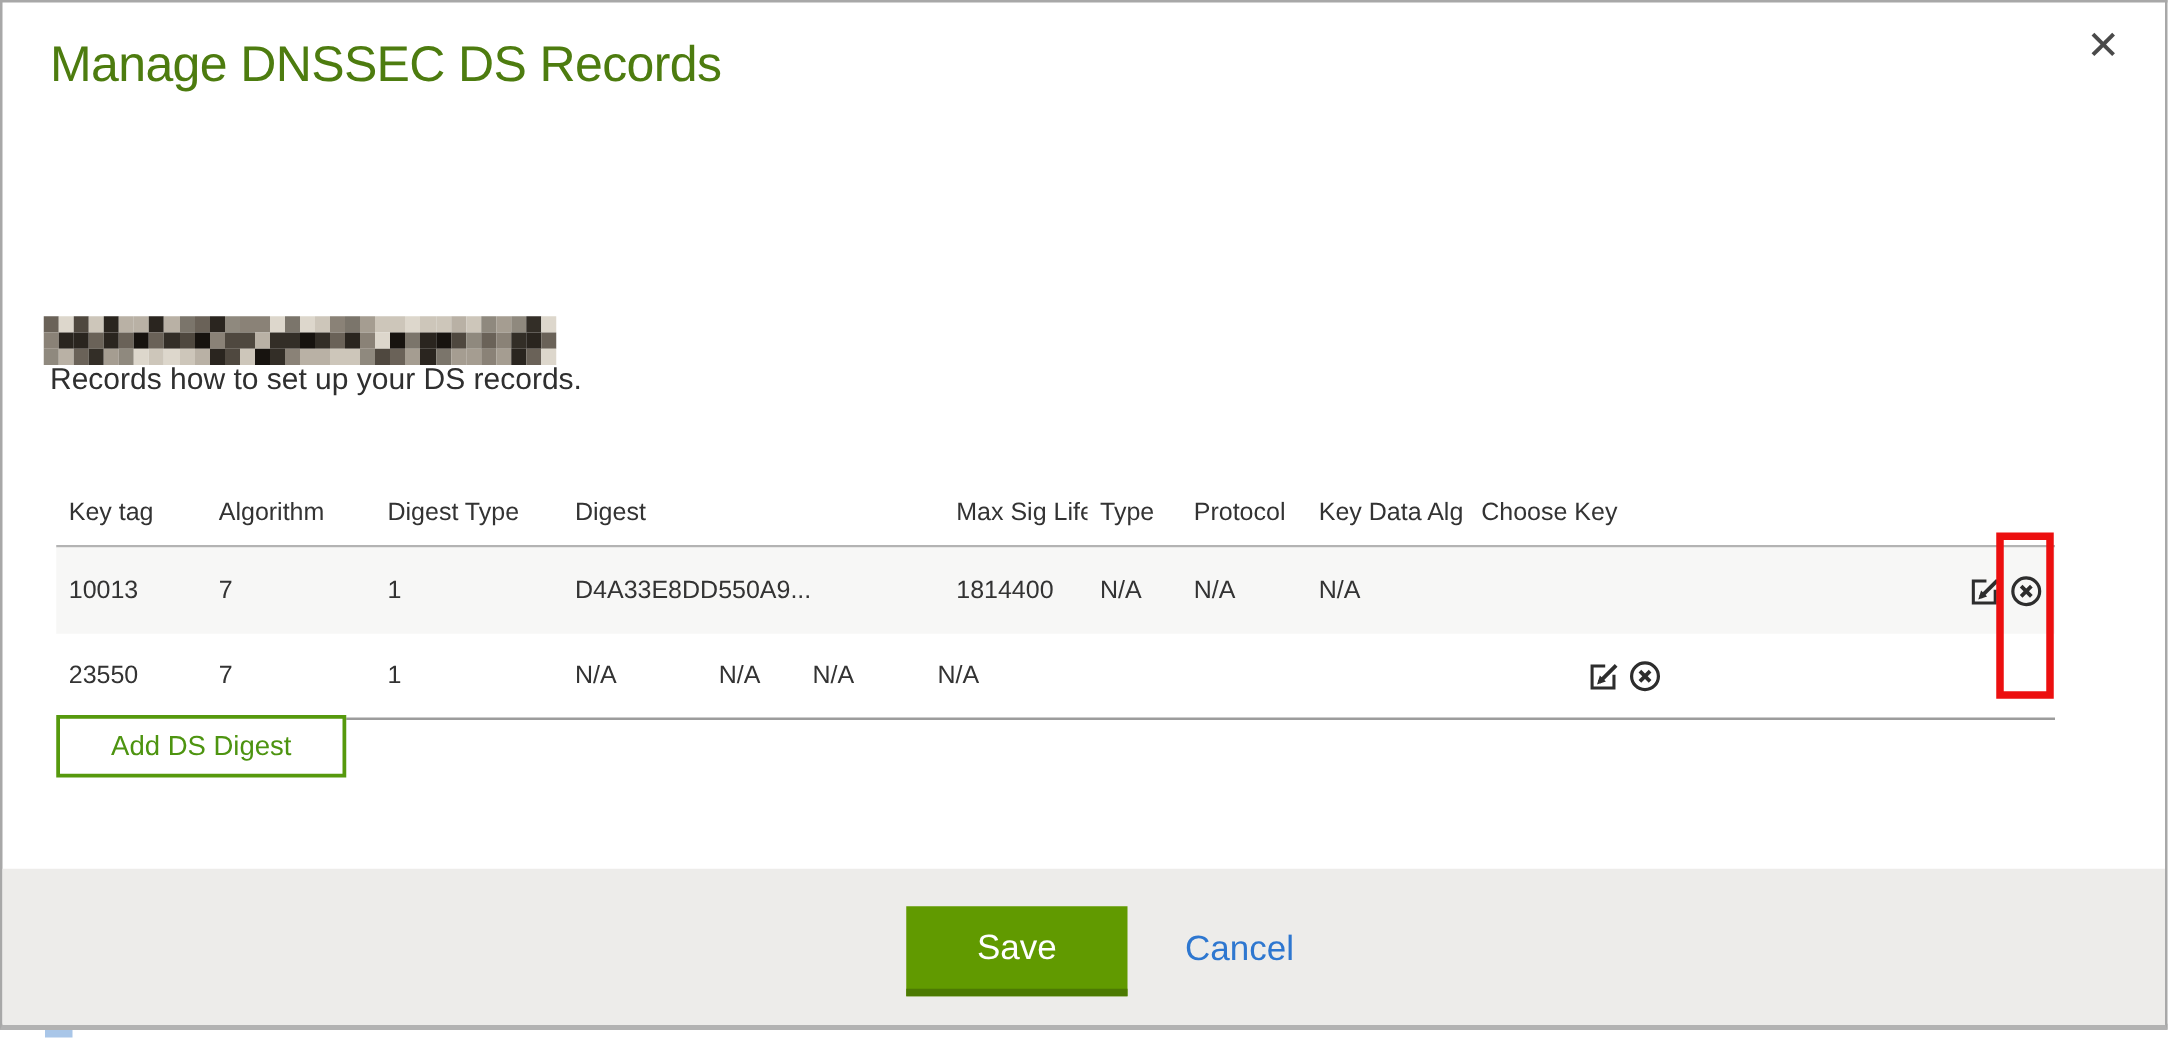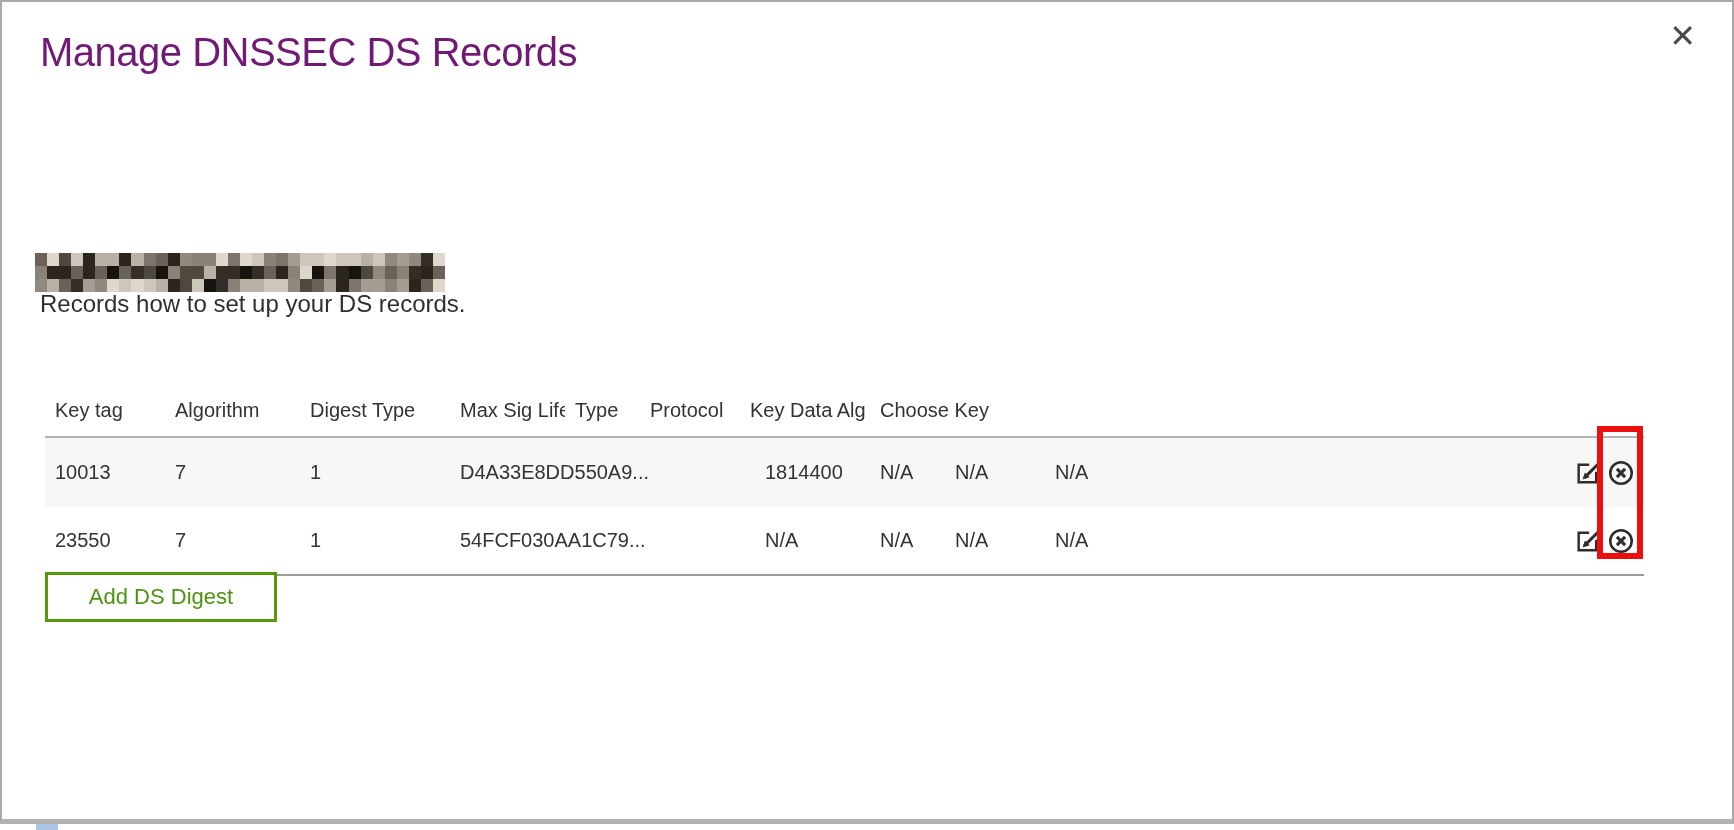--- a/index.html
+++ b/index.html
@@ -1,21 +1,21 @@
 <!DOCTYPE html>
 <html><head>
 <meta charset="utf-8">
 <style>
   * { margin:0; padding:0; box-sizing:border-box; }
   html,body { width:1734px; height:830px; background:#ffffff; overflow:hidden;
               font-family:"Liberation Sans","DejaVu Sans",sans-serif; }
   .modal { position:absolute; left:0; top:0; width:1734px; height:824px;
            background:#ffffff; border:2px solid #a8a8a8; border-bottom:5px solid #b2b2b2; }
   .page-title { position:absolute; left:38px; top:28px; font-size:40px; font-weight:300;
-                color:#701a75; letter-spacing:-0.5px; }
+                color:#4d7c0f; letter-spacing:-0.5px; }
   .close-btn { position:absolute; right:36px; top:18px; font-size:32px; font-weight:700;
                color:#4a4a4a; cursor:pointer; line-height:1; }
   .redacted { position:absolute; left:33px; top:251px; width:410px; height:39px;
               display:grid; grid-template-columns:repeat(34,1fr); grid-template-rows:repeat(3,1fr); }
   .redacted div { width:100%; height:100%; }
   .instruction { position:absolute; left:38px; top:288px; font-size:24px; color:#2f2f2f; }
   .ds-table { position:absolute; left:43px; top:380px; width:1599px; font-size:20px; color:#333; }
   .t-head { display:flex; align-items:flex-end; height:56px; padding-bottom:14px;
             border-bottom:2px solid #b3b3b3; }
   .t-row { display:flex; align-items:center; height:69px; }
@@ -150,20 +150,21 @@
       <div style="background: rgb(221, 215, 204);"></div>
     </div>
 
   <div class="instruction">Records how to set up your DS records.</div>
 
   <div class="ds-table">
     <div class="t-head">
       <div class="c c0">Key tag</div>
       <div class="c c1">Algorithm</div>
       <div class="c c2">Digest Type</div>
+      <div class="c c3">Digest</div>
       <div class="c c4">Max Sig Life</div>
       <div class="c c5">Type</div>
       <div class="c c6">Protocol</div>
       <div class="c c7">Key Data Alg</div>
       <div class="c c8">Choose Key</div>
       <div class="c c9"></div>
     </div>
 
     <div class="t-row odd">
       <div class="c c0">10013</div>
@@ -189,21 +190,20 @@
             <path d="M8.5 8.5 L15.5 15.5 M15.5 8.5 L8.5 15.5" stroke-width="2.6"></path>
           </svg>
         </span>
       </div>
     </div>
 
     <div class="t-row last">
       <div class="c c0">23550</div>
       <div class="c c1">7</div>
       <div class="c c2">1</div>
-      <div class="c c3">54FCF030AA1C79...</div>
       <div class="c c4">N/A</div>
       <div class="c c5">N/A</div>
       <div class="c c6">N/A</div>
       <div class="c c7">N/A</div>
       <div class="c c8"></div>
       <div class="c c9">
         <span class="icon-btn">
           <svg width="28" height="28" viewBox="0 0 24 24" fill="none" stroke="#2d2d2d" stroke-width="2.1">
             <path d="M13 5 H4 V20 H19 V11"></path>
             <path d="M9 16 L20.5 4.5" stroke-width="2.6"></path>
@@ -217,15 +217,19 @@
           </svg>
         </span>
       </div>
     </div>
   </div>
 
   <div class="annotation-box"></div>
 
   <button class="add-btn">Add DS Digest</button>
 
+  <div class="footer">
+    <button class="save-btn">Save</button>
+    <span class="cancel-link">Cancel</span>
+  </div>
 
 </div>
 <div class="peek"></div>
 
 </body></html>

